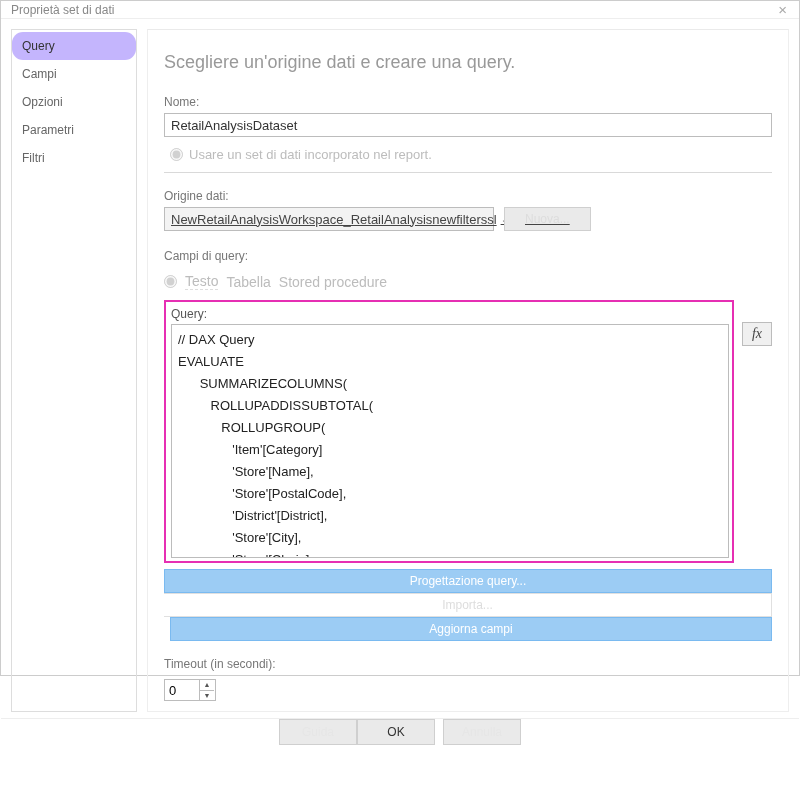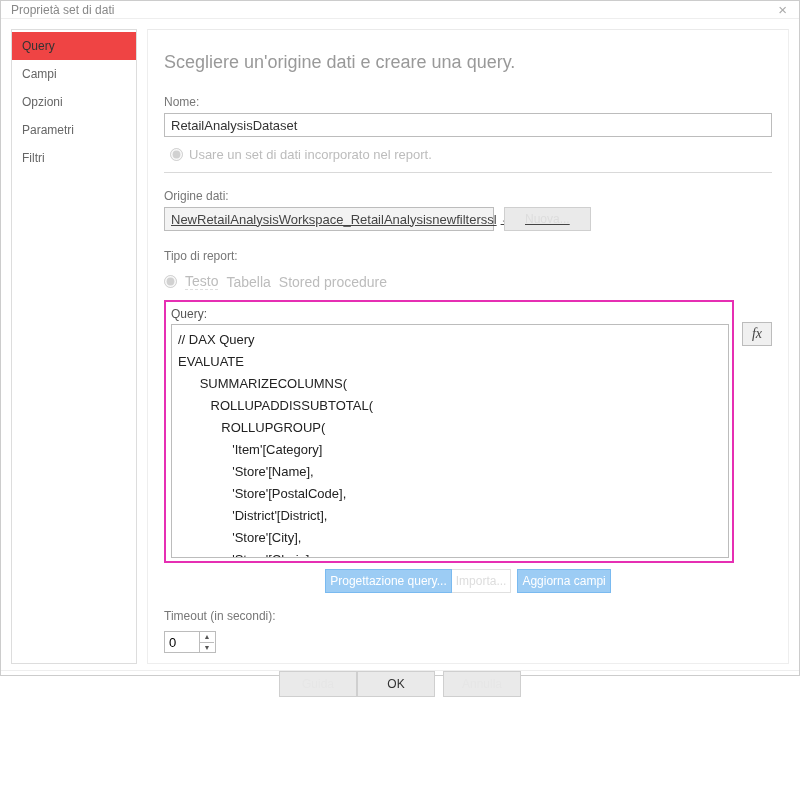--- a/index.html
+++ b/index.html
@@ -4,41 +4,41 @@
   <style>
     * { box-sizing: border-box; margin: 0; padding: 0; }
     body { font-family: "Segoe UI", Tahoma, sans-serif; font-size: 12px; color: #444; background: #fff; width: 802px; height: 796px; overflow: hidden; }
     .window { width: 800px; height: 676px; border: 1px solid #ccc; display: flex; flex-direction: column; }
     .titlebar { height: 28px; display: flex; align-items: center; justify-content: space-between; padding: 0 6px 0 10px; border-bottom: 1px solid #eee; }
     .titlebar-text { color: #888; font-size: 12px; }
     .close-x { color: #aaa; font-size: 15px; cursor: pointer; padding: 0 6px; }
     .body { flex: 1; display: flex; padding: 10px 10px 6px 10px; gap: 10px; }
     .sidebar { width: 126px; border: 1px solid #ddd; display: flex; flex-direction: column; padding-top: 2px; }
     .sideitem { padding: 7px 10px; color: #666; cursor: pointer; font-size: 12px; }
-    .sideitem.active { background: #ef4444; color: #333; }
+    .sideitem.active { background: #c4b5fd; color: #333; border-radius: 11px; }
     .main { flex: 1; border: 1px solid #eee; border-top: 1px solid #eaeaea; padding: 22px 16px 10px 16px; display: flex; flex-direction: column; overflow: hidden; }
     .heading { font-size: 18px; color: #999; font-weight: 400; margin-bottom: 22px; }
     .label { font-size: 12px; color: #777; margin-bottom: 4px; }
     .input-text { width: 100%; height: 24px; border: 1px solid #bcbcbc; padding: 0 6px; font-size: 13px; color: #333; }
     .radio-row { display: flex; align-items: center; gap: 6px; margin: 10px 0 8px 6px; color: #bcbcbc; font-size: 13px; }
     .radio-row input[type=radio] { width: 13px; height: 13px; accent-color: #bbb; }
     .divider { border: none; border-top: 1px solid #d9d9d9; margin: 2px 0 16px 0; }
     .ds-row { display: flex; gap: 10px; align-items: center; margin-bottom: 18px; text-decoration: underline; }
     .select { height: 24px; border: 1px solid #bcbcbc; background: #f3f3f3; padding: 0 6px; font-size: 13px; color: #444; flex: 1; display: flex; align-items: center; justify-content: space-between; cursor: default; max-width: 330px;}
     .select-caret { color: #888; font-size: 11px; margin-left: 4px; }
     .btn-flat { height: 24px; padding: 0 20px; background: #eaeaea; border: 1px solid #cfcfcf; color: #ddd; font-size: 12px; cursor: default; }
     .qt-row { display: flex; align-items: center; gap: 8px; margin: 6px 0 10px 0; color: #bcbcbc; font-size: 14px; }
     .qt-sel { color: #bcbcbc; border-bottom: 1px dashed #ddd; }
     .query-wrap { display: flex; align-items: flex-start; gap: 8px; }
     .query-box { border: 2px solid #e62fb3; padding: 5px 3px 3px 5px; flex: 1; }
     .query-label { font-size: 12px; color: #555; margin-bottom: 3px; }
     .ta-wrap { border: 1px solid #bcbcbc; display: flex; }
     textarea.query { flex: 1; border: none; resize: none; font-family: "Segoe UI", Tahoma, sans-serif; font-size: 13px; line-height: 22px; color: #222; padding: 4px 2px 4px 6px; height: 232px; overflow-y: scroll; outline: none; white-space: pre; }
     .fx-btn { width: 30px; height: 24px; border: 1px solid #bcbcbc; background: #f0f0f0; display: flex; align-items: center; justify-content: center; font-style: italic; font-family: Georgia, serif; font-size: 14px; cursor: pointer; margin-top: 22px; }
-    .post-row { display: flex; justify-content: center; gap: 0; margin: 6px 0 16px 0; }
+    .post-row { display: flex; justify-content: center; gap: 0; margin: 6px 0 16px 0; flex-direction: column; }
     .post-btn { height: 24px; padding: 0 4px; border: 1px solid #7abaf0; background: #9cccf4; color: #fff; font-size: 12px; }
     .post-btn.plain { background: #fff; color: #ddd; border-color: #e0e0e0; }
     .timeout-row { display: flex; flex-direction: column; gap: 4px; }
     .spinbox { display: inline-flex; border: 1px solid #bcbcbc; height: 22px; width: 52px; }
     .spinbox input { border: none; width: 34px; padding: 0 4px; font-size: 13px; outline: none; }
     .spinbtns { display: flex; flex-direction: column; width: 15px; border-left: 1px solid #bcbcbc; }
     .spinbtns div { flex: 1; display: flex; align-items: center; justify-content: center; font-size: 7px; color: #555; cursor: pointer; }
     .spinbtns div:first-child { border-bottom: 1px solid #bcbcbc; }
     .footer { height: 46px; border-top: 1px solid #eee; display: flex; align-items: center; justify-content: center; padding: 0 14px; }
     .footer-left, .footer-right { display: flex; gap: 8px; }
@@ -77,21 +77,21 @@
 
       <div class="label">Origine dati:</div>
       <div class="ds-row">
         <div class="select">
           <span>NewRetailAnalysisWorkspace_RetailAnalysisnewfilterssl</span>
           <span class="select-caret">⌄</span>
         </div>
         <button class="btn-flat"><span>Nuova...</span></button>
       </div>
 
-      <div class="label">Tipo di report:</div>
+      <div class="label">Campi di query:</div>
       <div class="qt-row">
         <input type="radio" checked="" disabled="" style="">
         <span class="qt-sel">Testo</span>
         <span>Tabella</span>
         <span>Stored procedure</span>
       </div>
 
       <div class="query-wrap">
         <div class="query-box">
           <div class="query-label">Query:</div>

